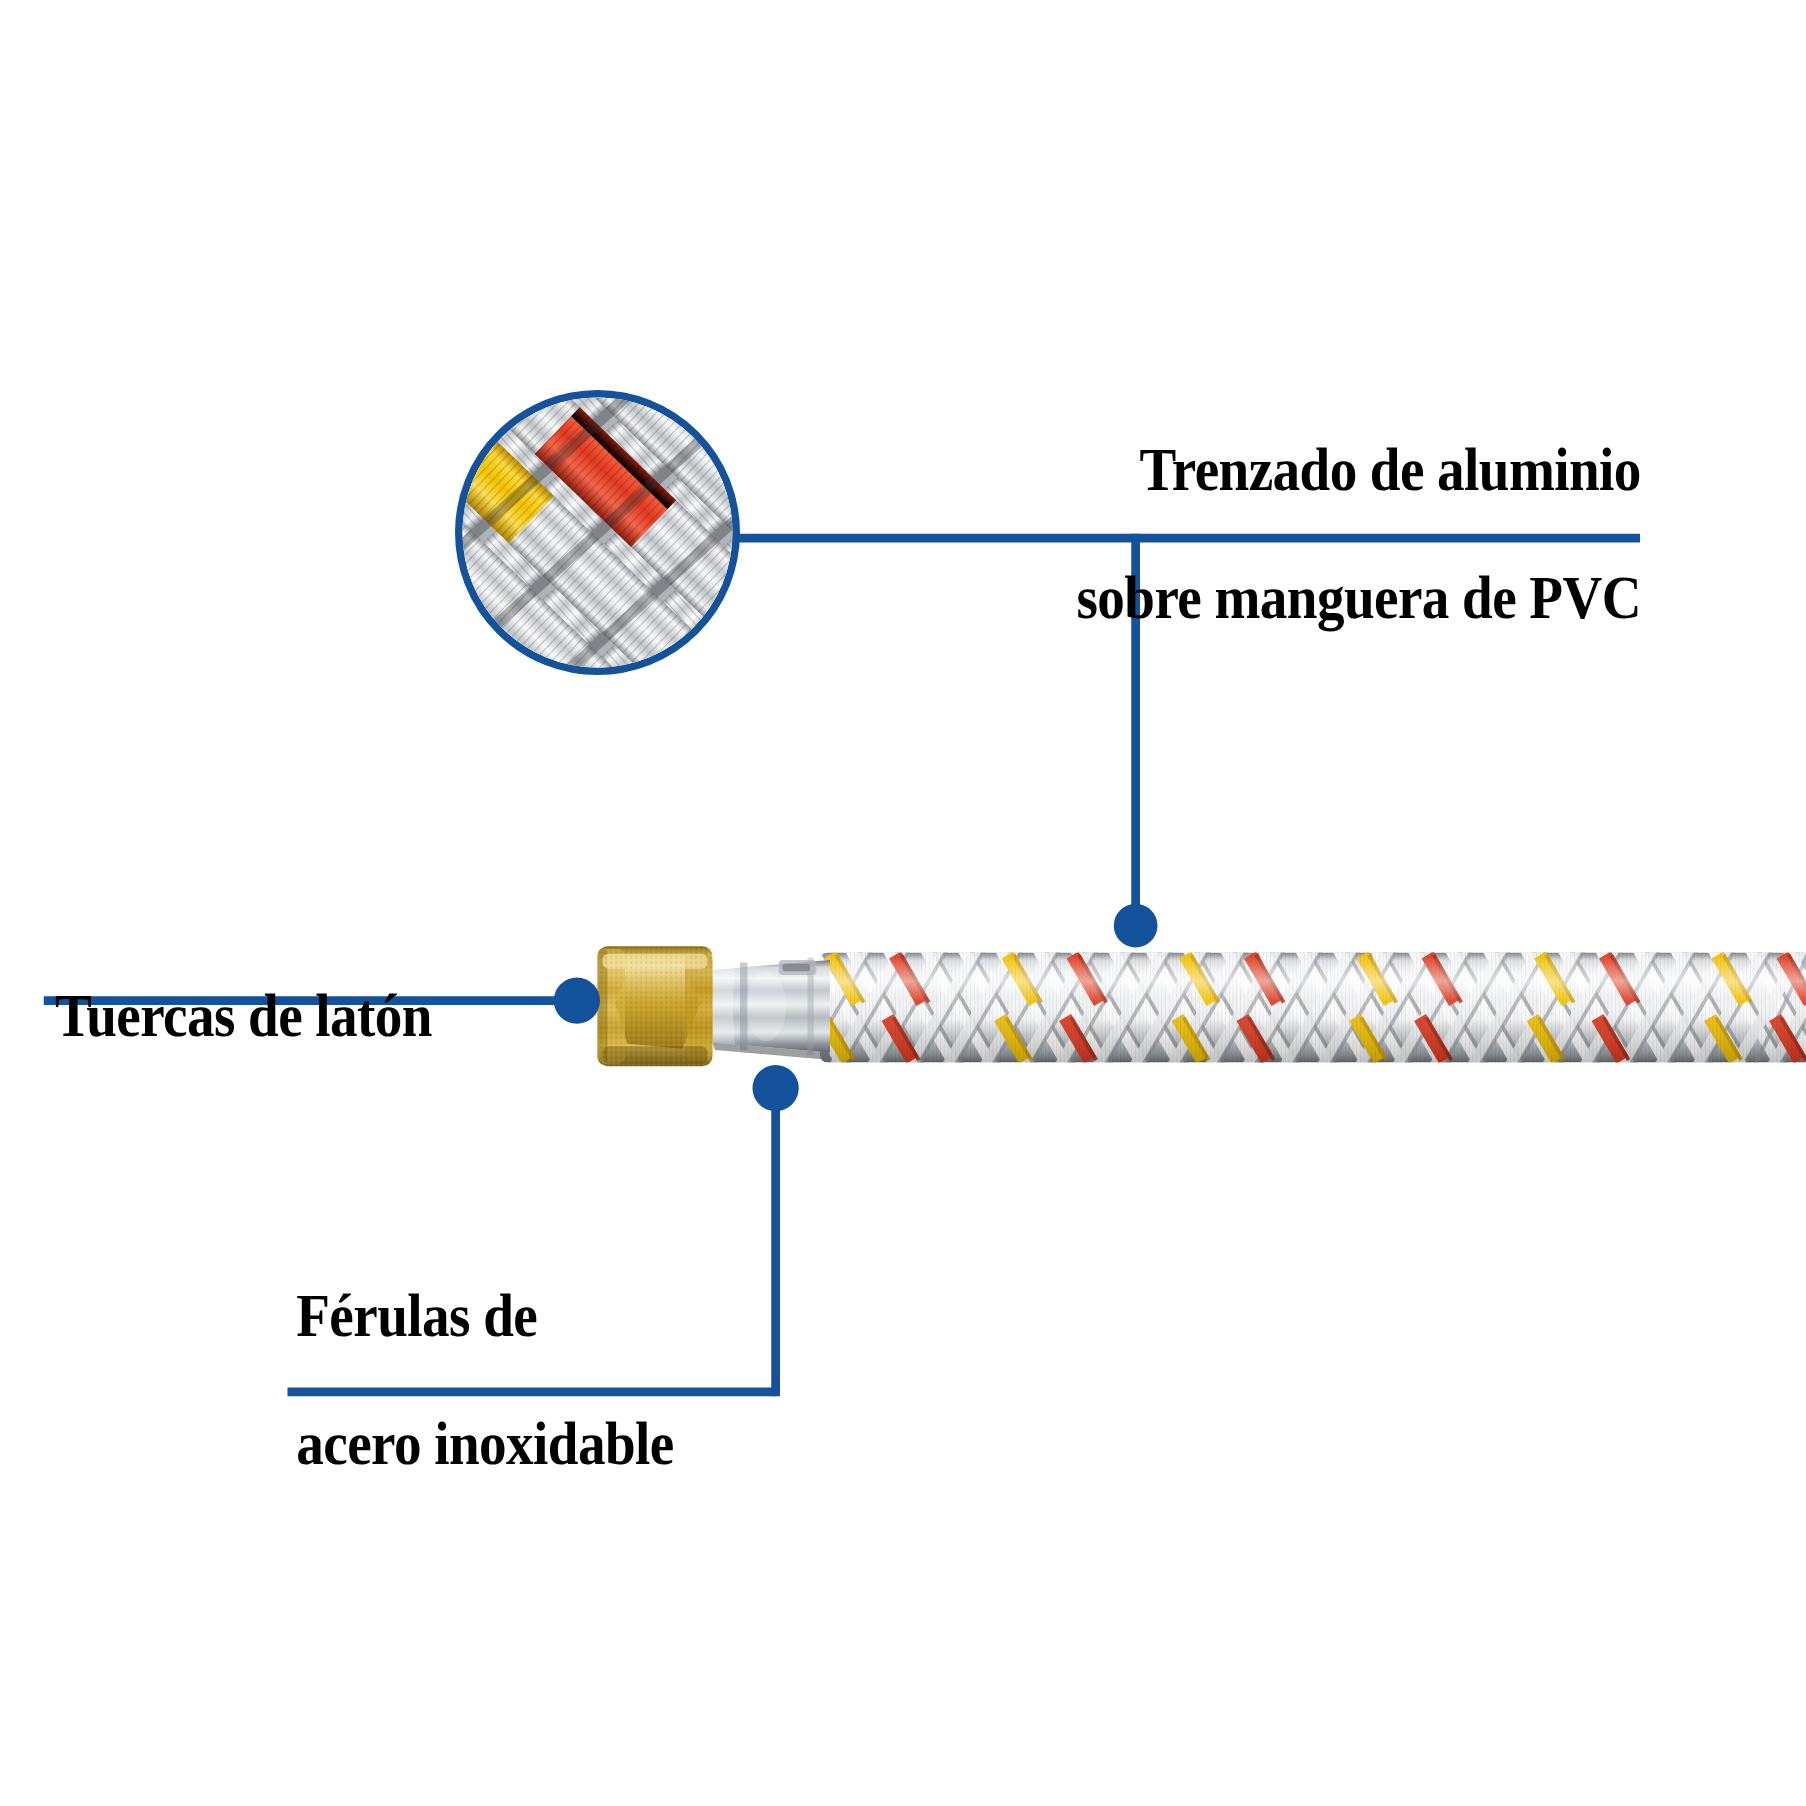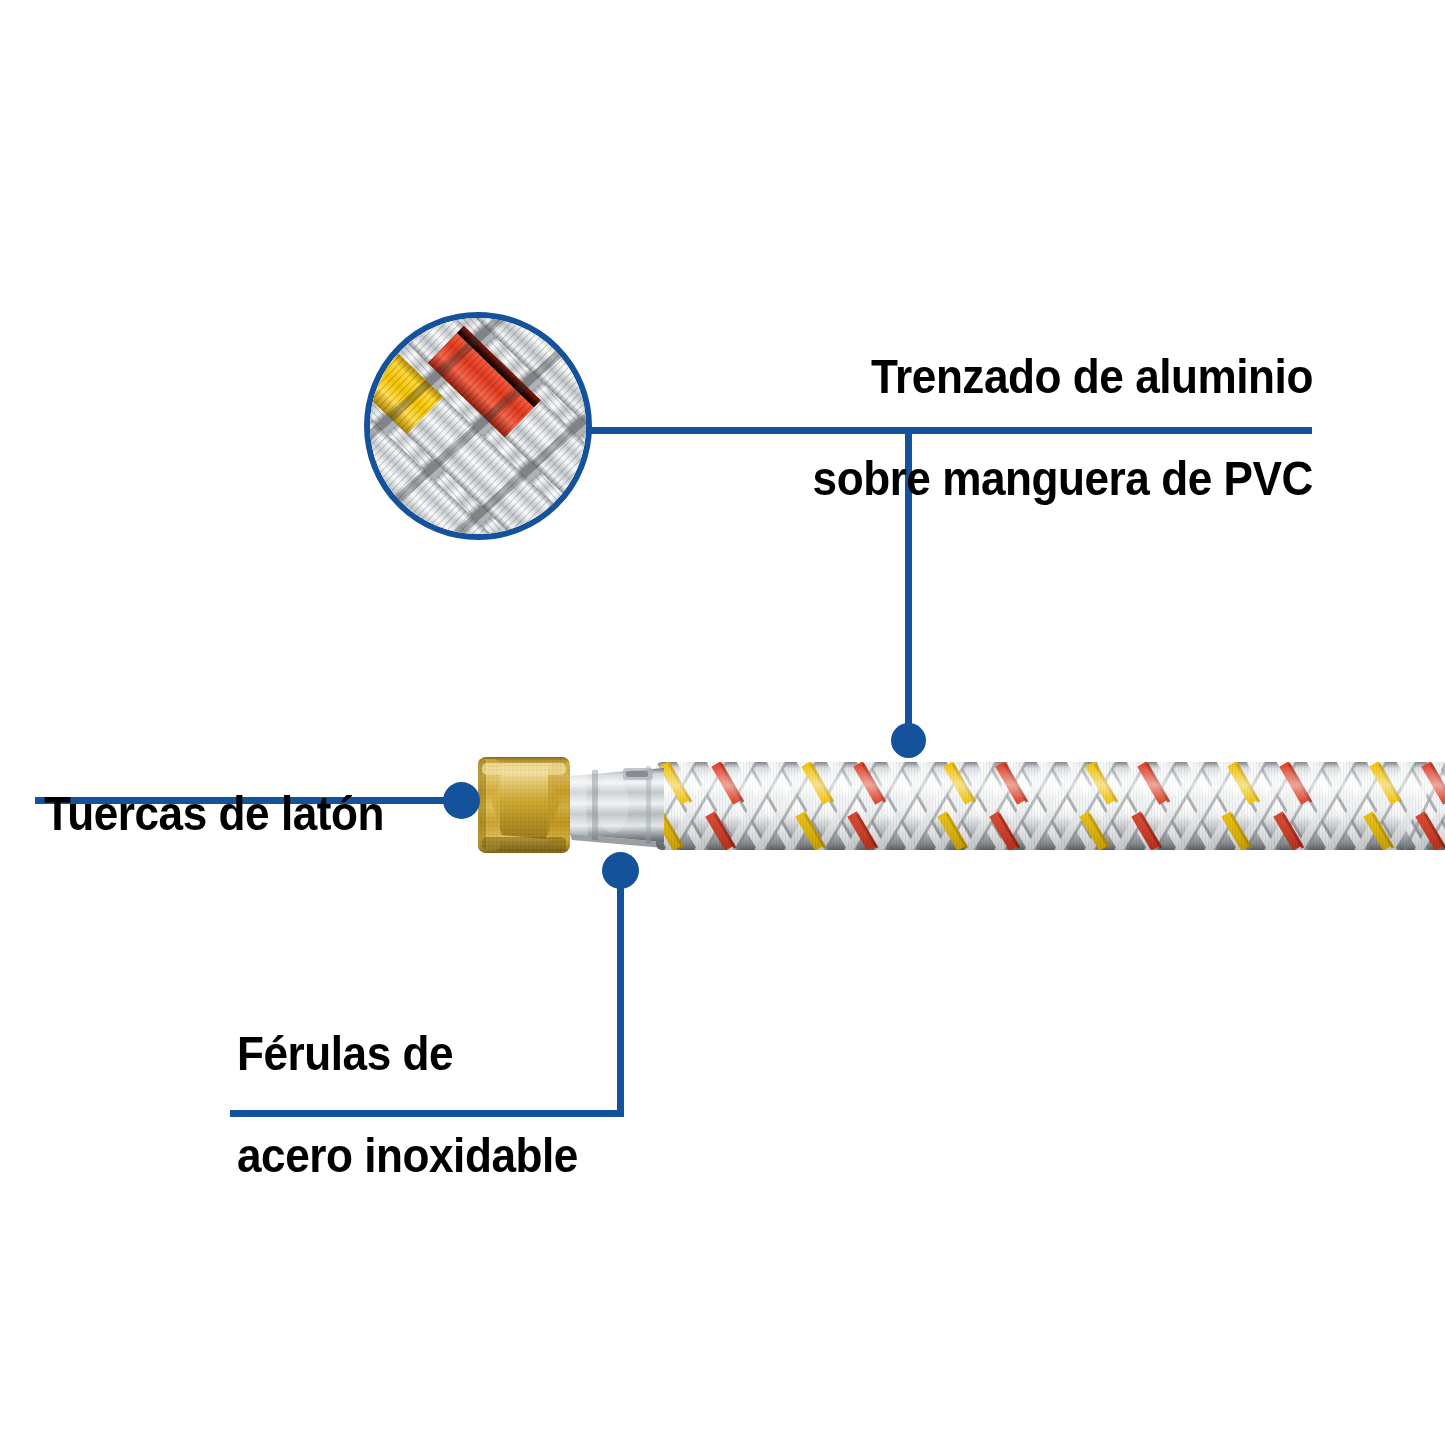--- a/index.html
+++ b/index.html
@@ -2,21 +2,21 @@
 <html lang="es"><head>
 <meta charset="utf-8">
 <title>Diagrama de manguera flexible</title>
 <style>
   html,body{margin:0;padding:0;background:#ffffff;}
   body{
     width:1445px;height:1445px;position:relative;overflow:hidden;
     font-family:"Liberation Sans","DejaVu Sans",sans-serif;
     background:#ffffff;
   }
-  .stage{position:absolute;inset:0;width:1445px;height:1115px;}
+  .stage{position:absolute;inset:0;width:1445px;height:1115px;font-family:Liberation Serif, serif;}
 
   
   .callout{position:absolute;color:#000000;font-weight:700;line-height:1.04;
            letter-spacing:-0.5px;white-space:pre-line;}
   .callout span{display:block;}
 
   #label-braid{
     right:132px;top:300px;text-align:right;font-size:49px;
     transform:scaleX(0.9);transform-origin:100% 0;
   }

